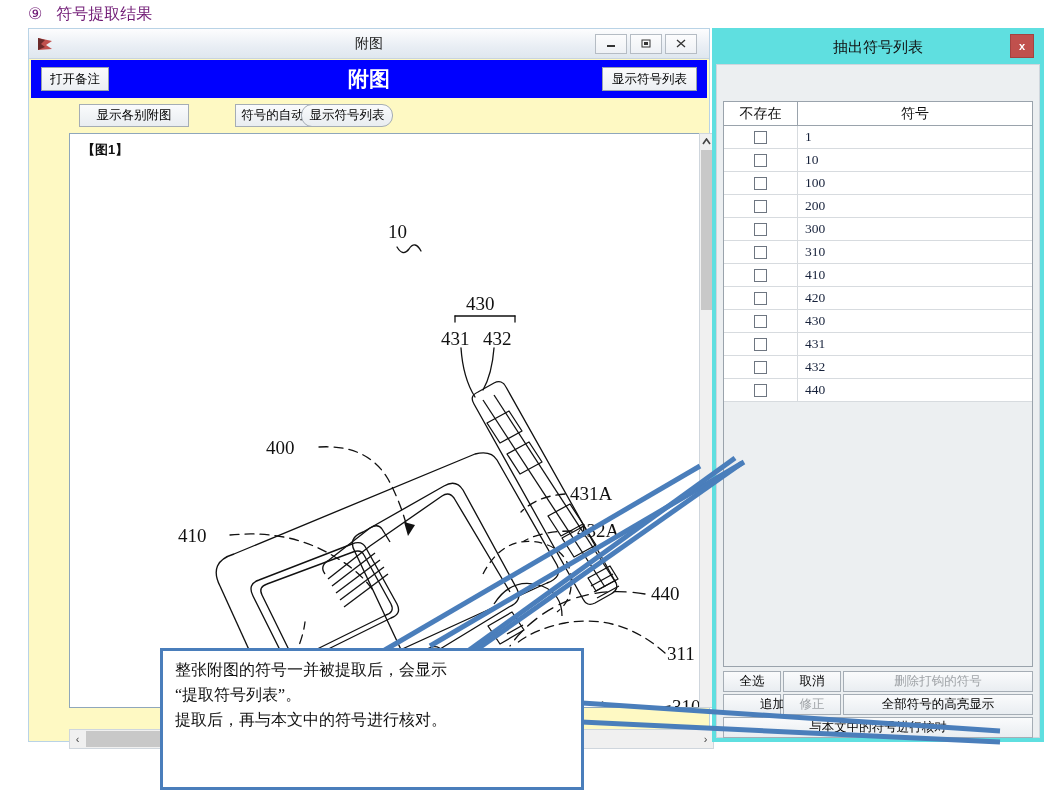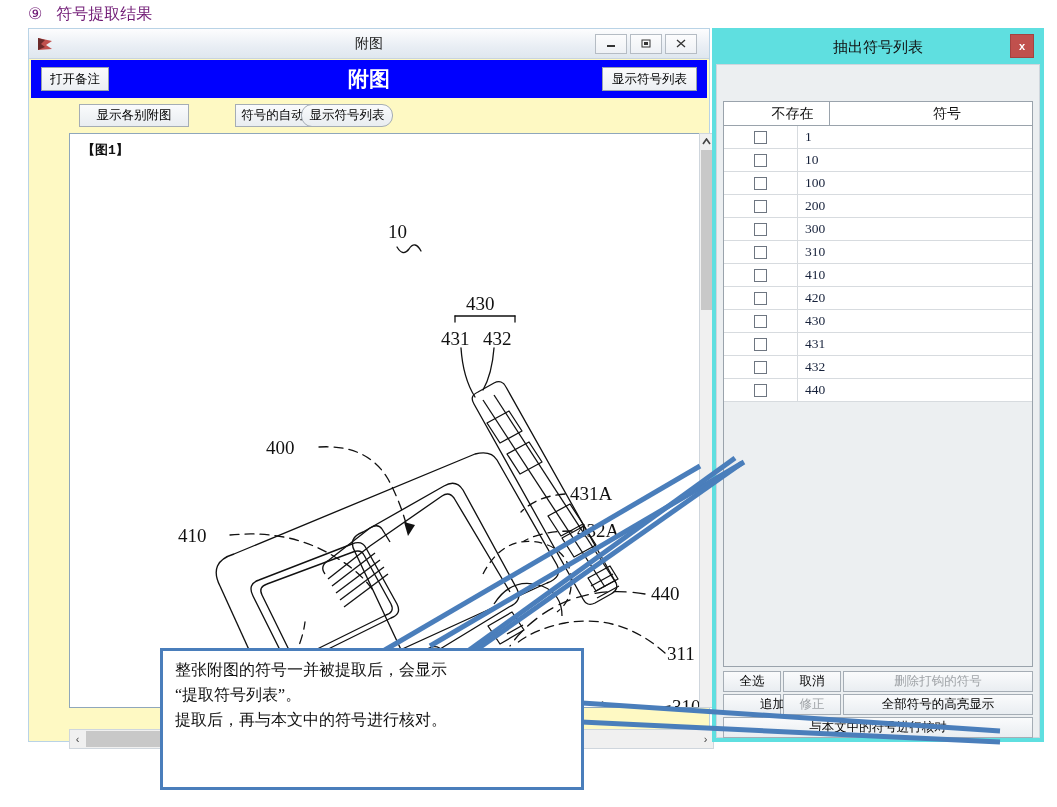--- a/index.html
+++ b/index.html
@@ -80,21 +80,21 @@
   #tb2{left:270px;width:92px;border-radius:11px;}
 
   
   #draw-panel{
     left:40px;top:104px;width:645px;height:575px;
     background:#ffffff;border:1px solid #8fa7bb;box-sizing:border-box;
     overflow:hidden;
   }
   #fig-label{
     left:12px;top:7px;font-size:13px;color:#111;font-weight:bold;
-    font-family:Liberation Mono, monospace;
+    font-family:Liberation Sans, sans-serif;
   }
   #draw-svg{left:0;top:0;}
 
   
   #vscroll{
     left:670px;top:104px;width:15px;height:575px;
     background:#f0f0f0;border:1px solid #cfd6dd;box-sizing:border-box;
   }
   #vscroll .arrowup{
     position:absolute;left:0;top:0;width:13px;height:14px;
@@ -173,21 +173,20 @@
   .lrow.head .c-chk{border-right:1px solid #9aa3ac;}
   .c-sym{
     flex:1;box-sizing:border-box;padding-left:7px;
     display:flex;align-items:center;
     font-size:13.5px;color:#16213a;
     font-family:"Liberation Serif","DejaVu Serif",serif;
   }
   .lrow.head .c-chk,.lrow.head .c-sym{
     font-size:14px;color:#111;justify-content:center;padding-left:0;
     font-family:Liberation Sans, sans-serif;
-    margin-left:32px;
   }
   .cbx{width:13px;height:13px;border:1px solid #6e7681;background:#fff;box-sizing:border-box;}
   #list-filler{background:#eceff1;}
 
   
   #btn-area{left:6px;top:606px;width:310px;height:62px;}
   .bbtn{
     position:absolute;height:21px;
     background:linear-gradient(#fafbfc,#e9edf1);
     border:1px solid #a5adb5;box-sizing:border-box;

